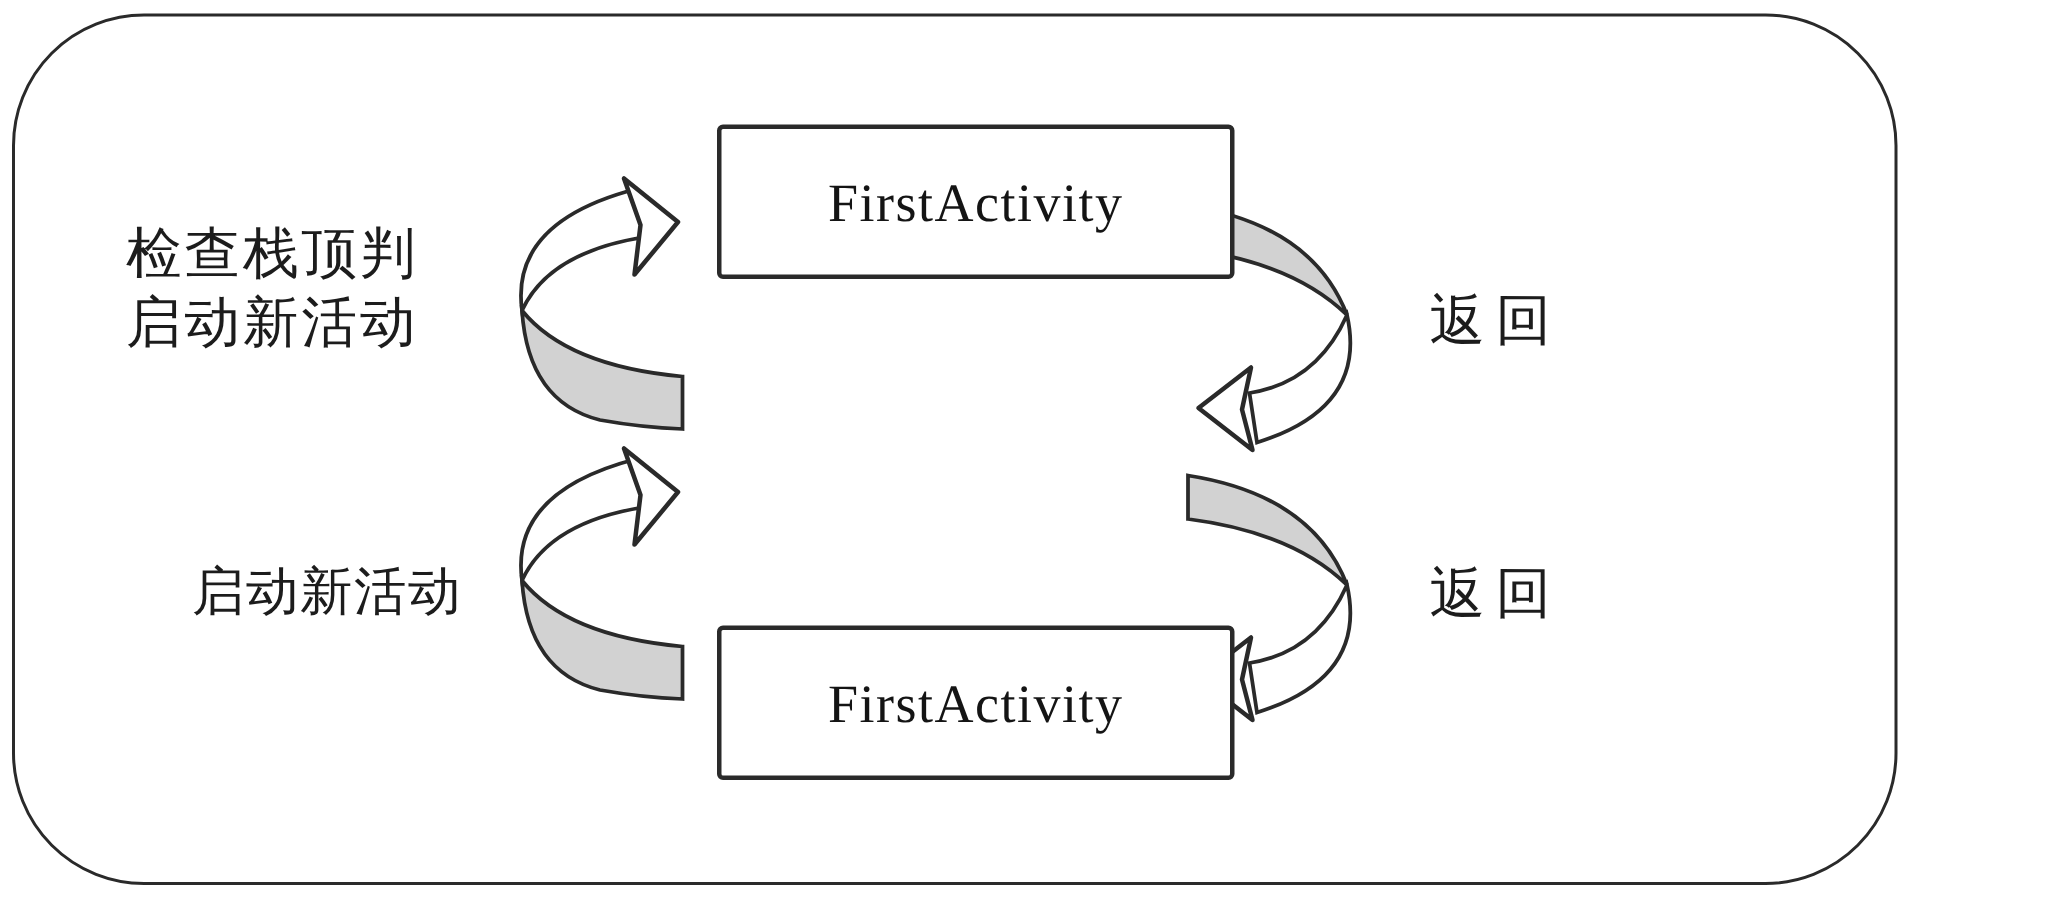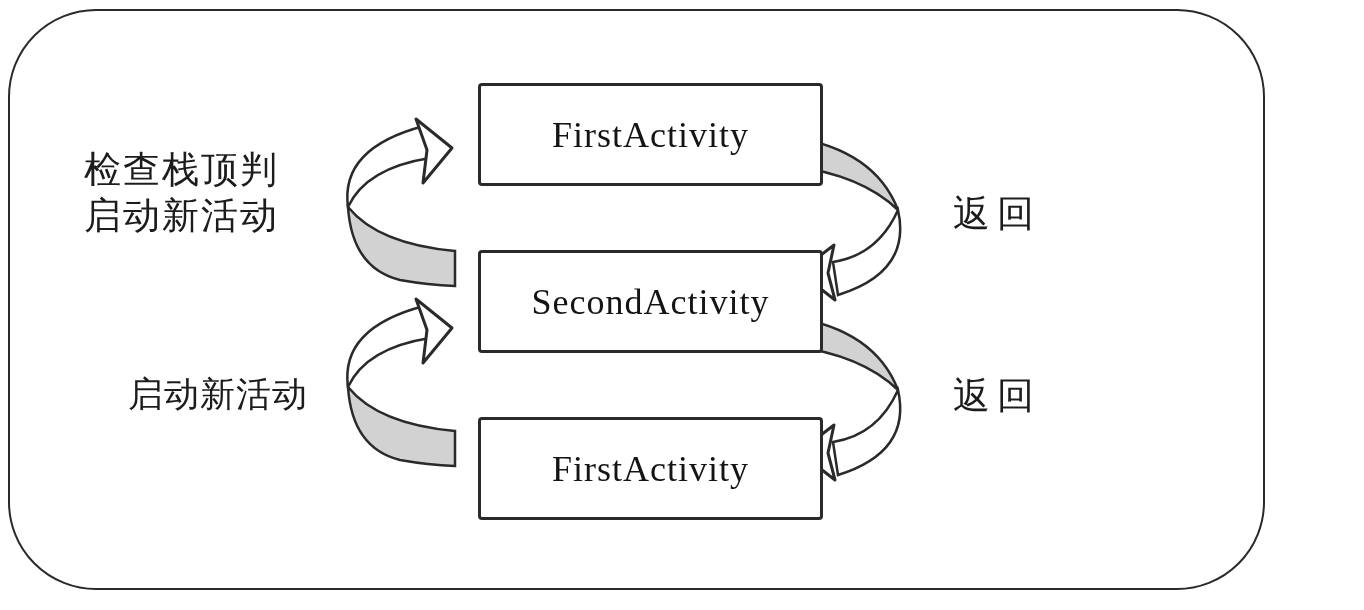--- a/index.html
+++ b/index.html
@@ -119,23 +119,20 @@
     <g>
       <path d="M 792 317 Q 875 330 898 390 Q 862 355 792 346 Z" fill="#d2d2d2" stroke="#2a2a2a" stroke-width="2.5"></path>
       <path d="M 898 390 Q 912 452 838 475 L 833 442 Q 878 435 898 390 Z" fill="#ffffff" stroke="#2a2a2a" stroke-width="2.5"></path>
       <path d="M 799 452 L 834 425 L 828 453 L 835 480 Z" fill="#ffffff" stroke="#2a2a2a" stroke-width="3" stroke-linejoin="round"></path>
     </g>
   </svg>
 
   <div class="activity-box box-top">
     <span>FirstActivity</span>
   </div>
-  <div class="activity-box box-middle">
-    <span>SecondActivity</span>
-  </div>
   <div class="activity-box box-bottom">
     <span>FirstActivity</span>
   </div>
 
   <div class="cjk-label check-stack-label">
     <div>检查栈顶判</div>
     <div>启动新活动</div>
   </div>
 
   <div class="cjk-label launch-new-label">启动新活动</div>

